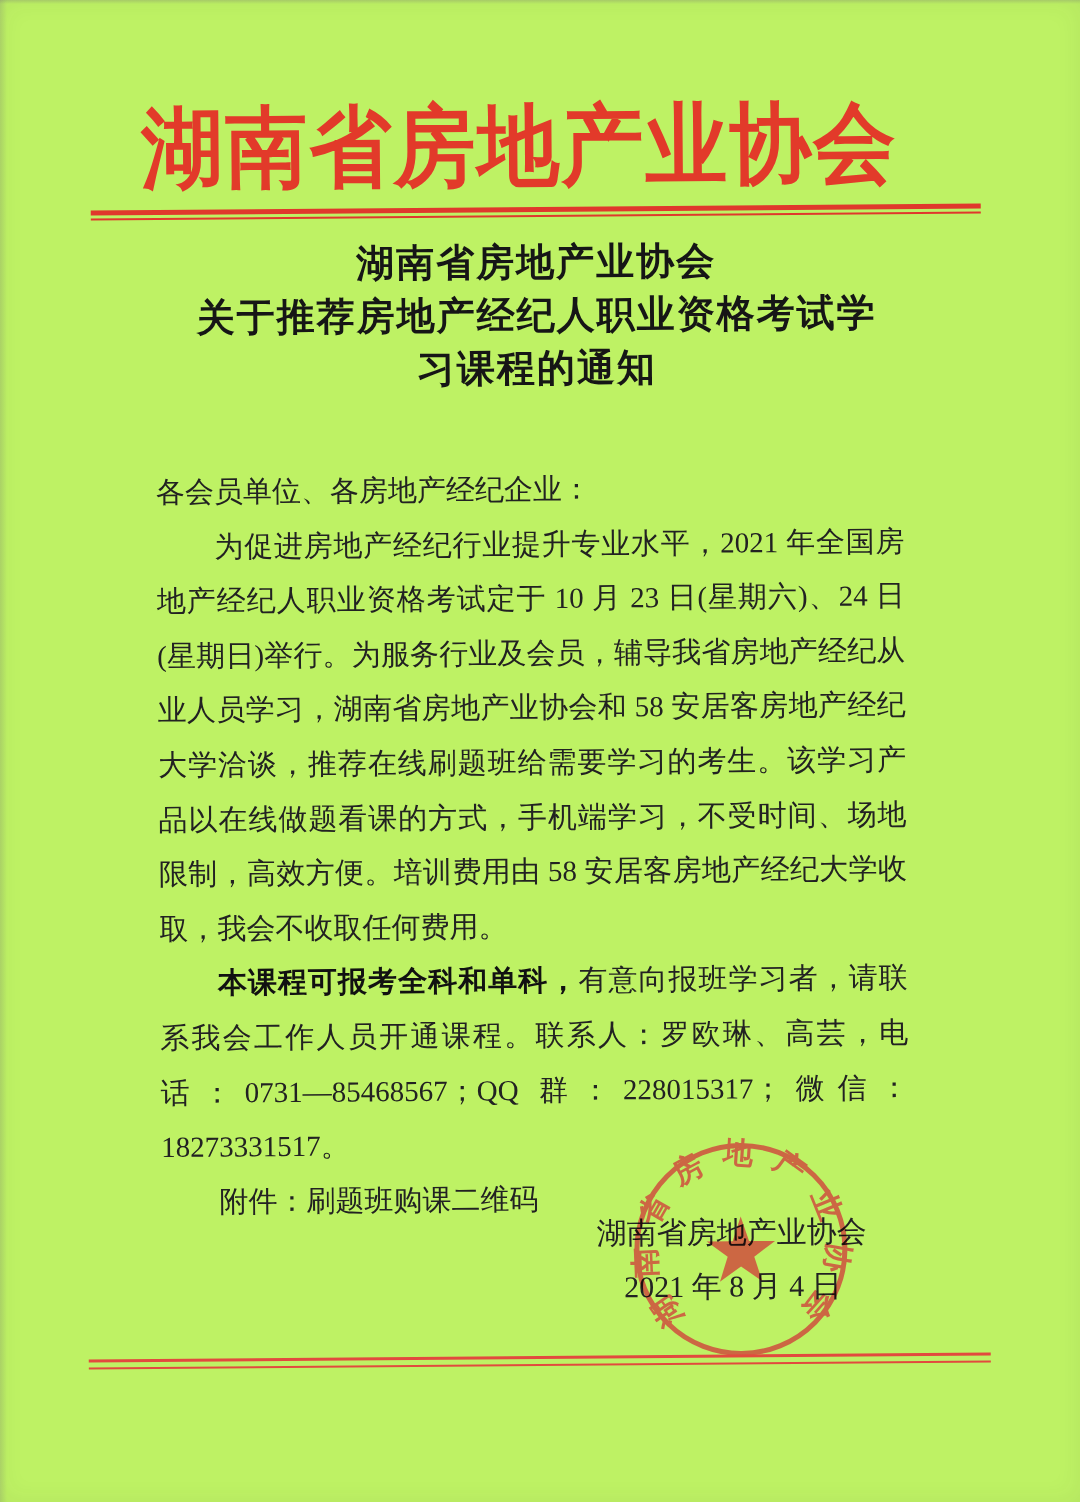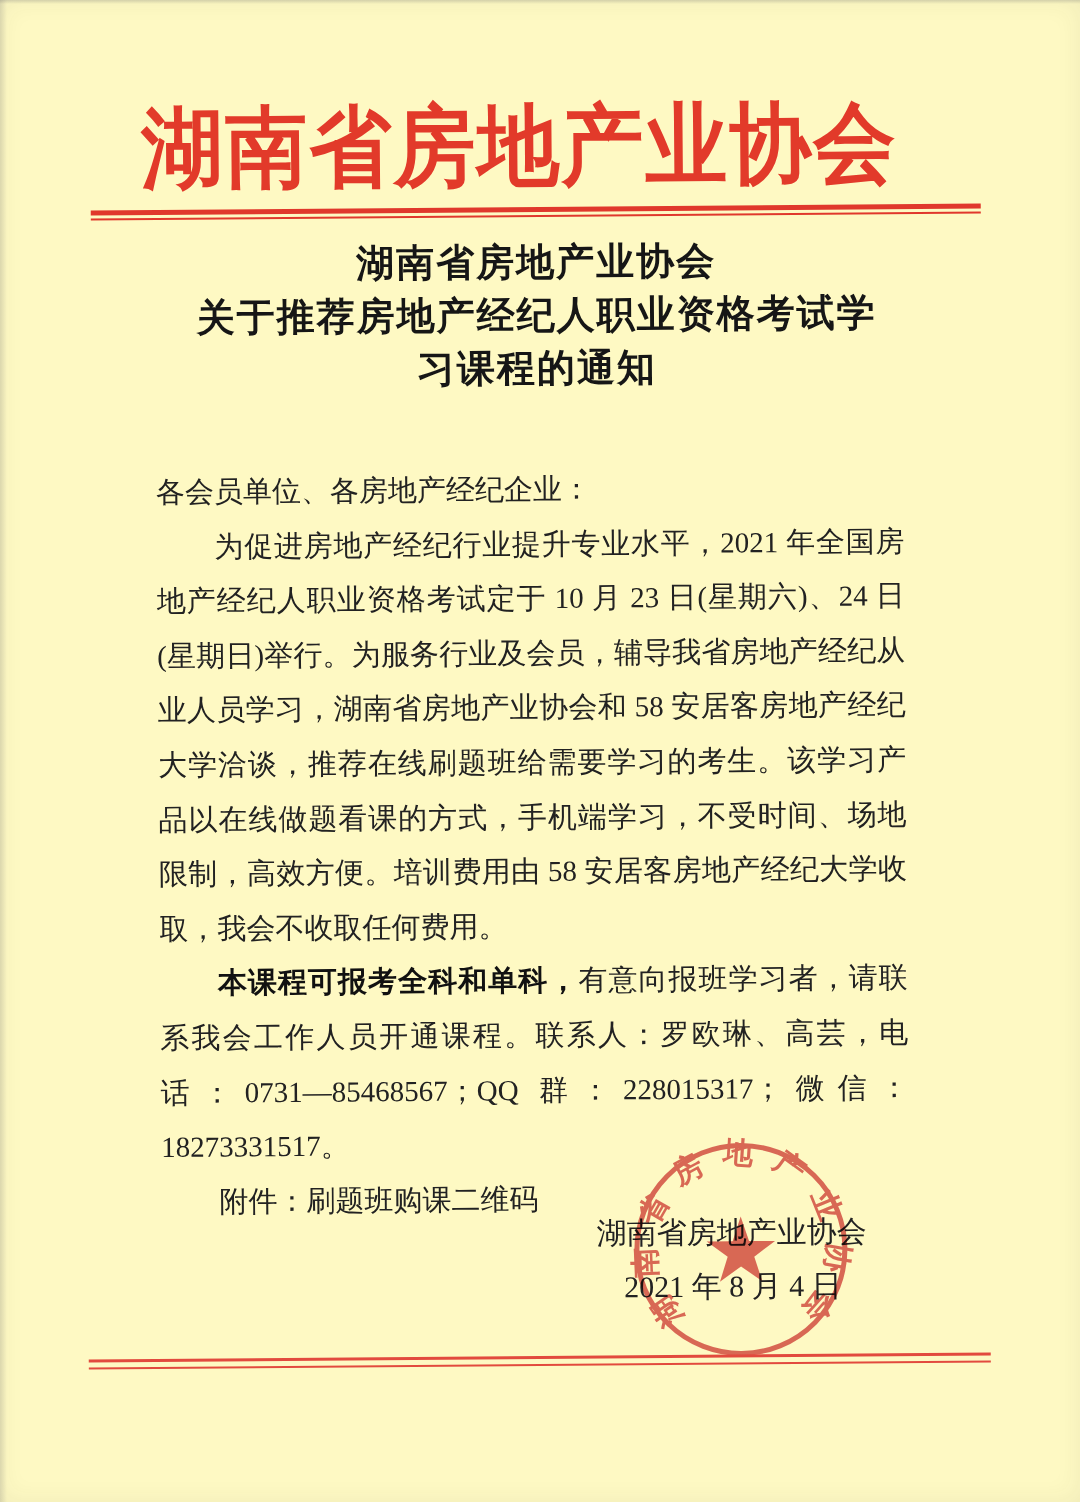--- a/index.html
+++ b/index.html
@@ -2,21 +2,21 @@
 <html><head>
 <meta charset="utf-8">
 <style>
   html,body{margin:0;padding:0;}
   body{
     width:1080px;height:1502px;position:relative;overflow:hidden;
     background:#f4f4f2;
     font-family:"Liberation Serif","DejaVu Serif",serif;
   }
   .page{
-    position:absolute;inset:0;background:#fef9c3;
+    position:absolute;inset:0;background:#bef264;
     box-shadow:inset 0 0 26px rgba(60,60,60,.07);
   }
   .edge-top{position:absolute;top:0;left:0;right:0;height:4px;
     background:linear-gradient(to bottom,rgba(120,120,120,.28),rgba(120,120,120,0));}
   .edge-left{position:absolute;top:0;bottom:0;left:0;width:7px;
     background:linear-gradient(to right,rgba(120,120,120,.22),rgba(120,120,120,0));}
   .content{position:absolute;inset:0;transform:rotate(-0.45deg);transform-origin:50% 50%;}
 
   .letterhead{
     position:absolute;top:92px;left:-16px;width:100%;text-align:center;

